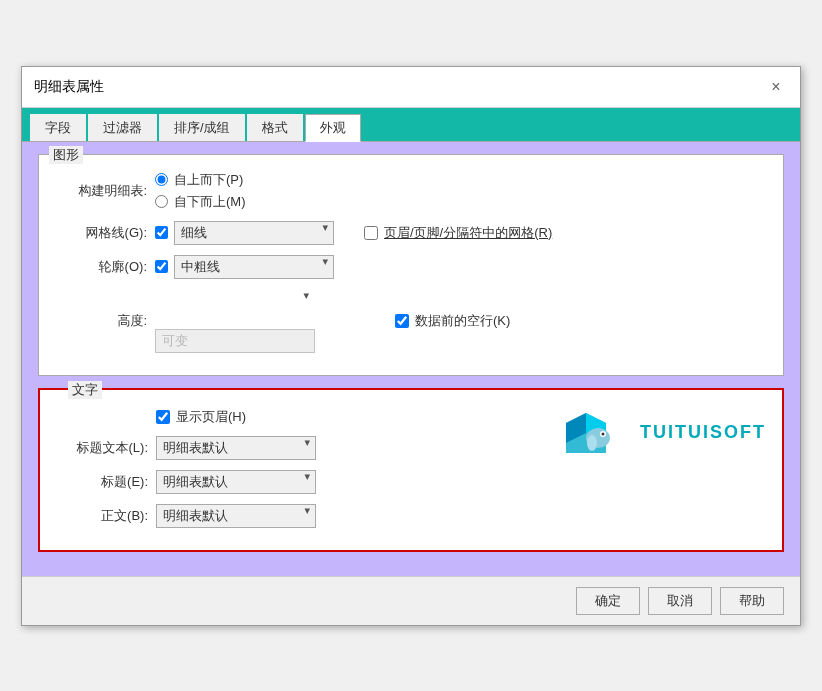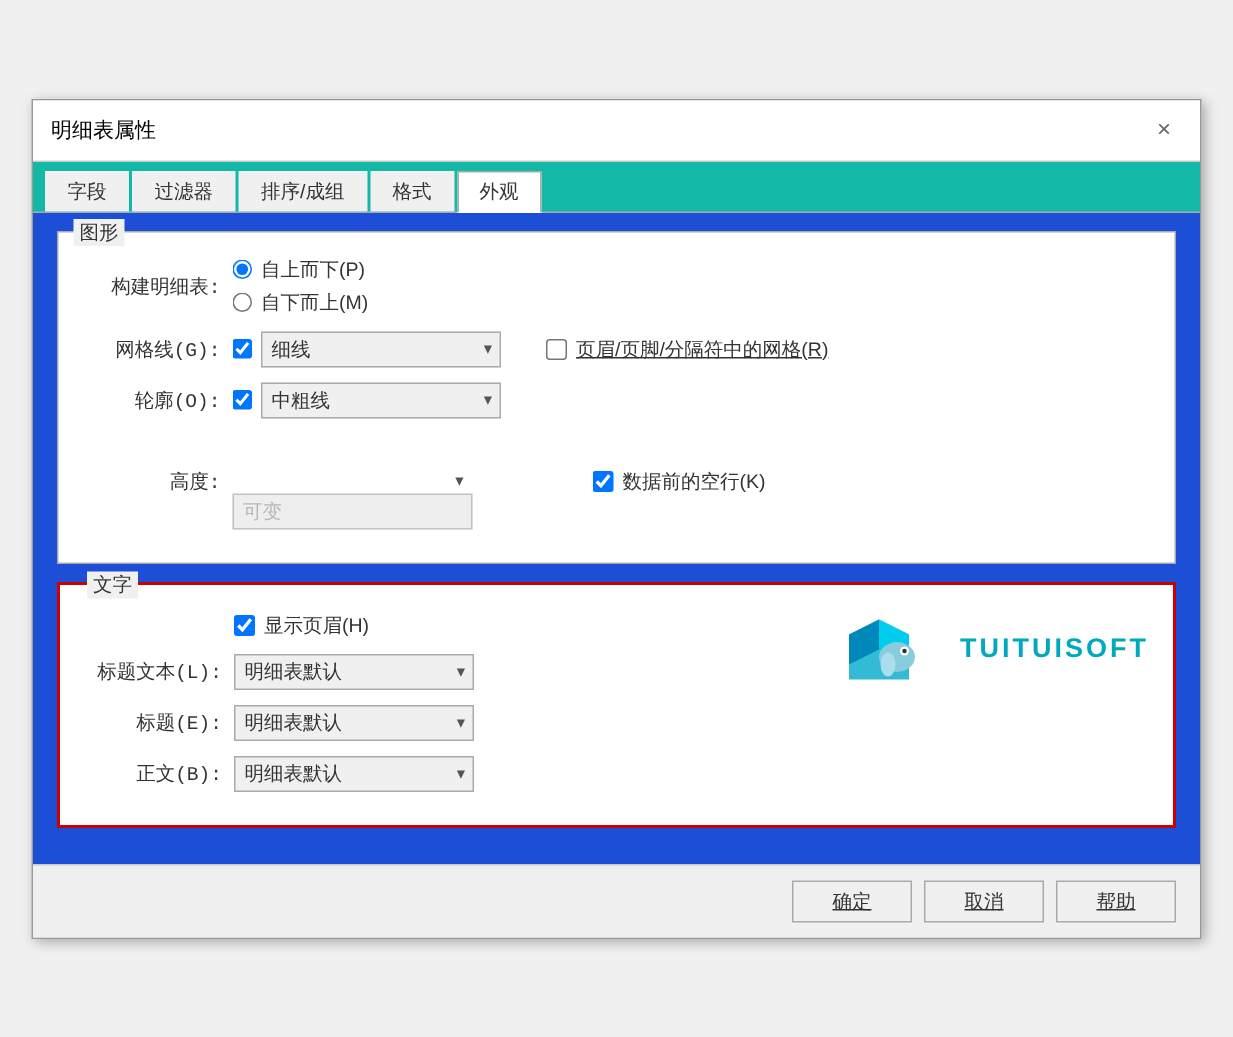--- a/index.html
+++ b/index.html
@@ -46,21 +46,21 @@
     }
     .tab.active {
       background: #fff;
       border-color: #aaa;
       border-bottom: 1px solid #fff;
       margin-bottom: -1px;
       z-index: 1;
     }
     .content {
       padding: 12px 16px;
-      background: #1d4ed8;
+      background: #c4b5fd;
       flex: 1;
     }
     .group-box {
       border: 1px solid #aaa;
       background: #fff;
       margin-bottom: 12px;
       padding: 8px 16px 12px;
       position: relative;
     }
     .group-title {
@@ -77,29 +77,28 @@
       display: flex;
       align-items: center;
       margin-bottom: 10px;
     }
     .form-label {
       text-align: right;
       color: #333;
       min-width: 100px;
       padding-right: 8px;
       white-space: nowrap;
-      font-family: Liberation Mono, monospace;
     }
     .radio-group { display: flex; flex-direction: column; gap: 4px; }
     .radio-item { display: flex; align-items: center; gap: 6px; color: #333; }
     .radio-item input[type="radio"] { margin: 0; cursor: pointer; }
     .select-wrap {
       position: relative;
       display: inline-flex;
-      align-items: center;
+      align-items: flex-start;
     }
     .select-wrap::after {
       content: "▾";
       position: absolute;
       right: 6px;
       font-size: 11px;
       color: #555;
       pointer-events: none;
     }
     .select-wrap select {
@@ -120,21 +119,21 @@
     .text-group-box {
       border: 2px solid #cc0000;
       background: #fff;
       margin-bottom: 12px;
       padding: 10px 16px 12px;
       position: relative;
     }
     .text-group-title {
       position: absolute;
       top: -9px;
-      left: 18px;
+      left: 28px;
       background: #f0f0f0;
       padding: 0 4px;
       font-size: 13px;
       color: #333;
     }
     .text-group-content { padding-top: 8px; }
     .logo-area {
       display: flex;
       align-items: center;
       gap: 24px;
@@ -152,29 +151,28 @@
     }
     .footer {
       display: flex;
       justify-content: flex-end;
       padding: 10px 16px;
       gap: 8px;
       border-top: 1px solid #ccc;
       background: #f0f0f0;
     }
     .footer-btn {
-      width: 80px;
+      width: 64px;
       height: 28px;
       border: 1px solid #aaa;
       background: #f0f0f0;
       font-size: 13px;
       color: #333;
       cursor: pointer;
       text-align: center;
-      text-decoration: underline;
     }
     .main-row { display: flex; align-items: flex-start; }
   </style>
 </head>
 <body>
 
 <div class="dialog">
 
   <div class="titlebar">
     <span class="titlebar-title">明细表属性</span>

